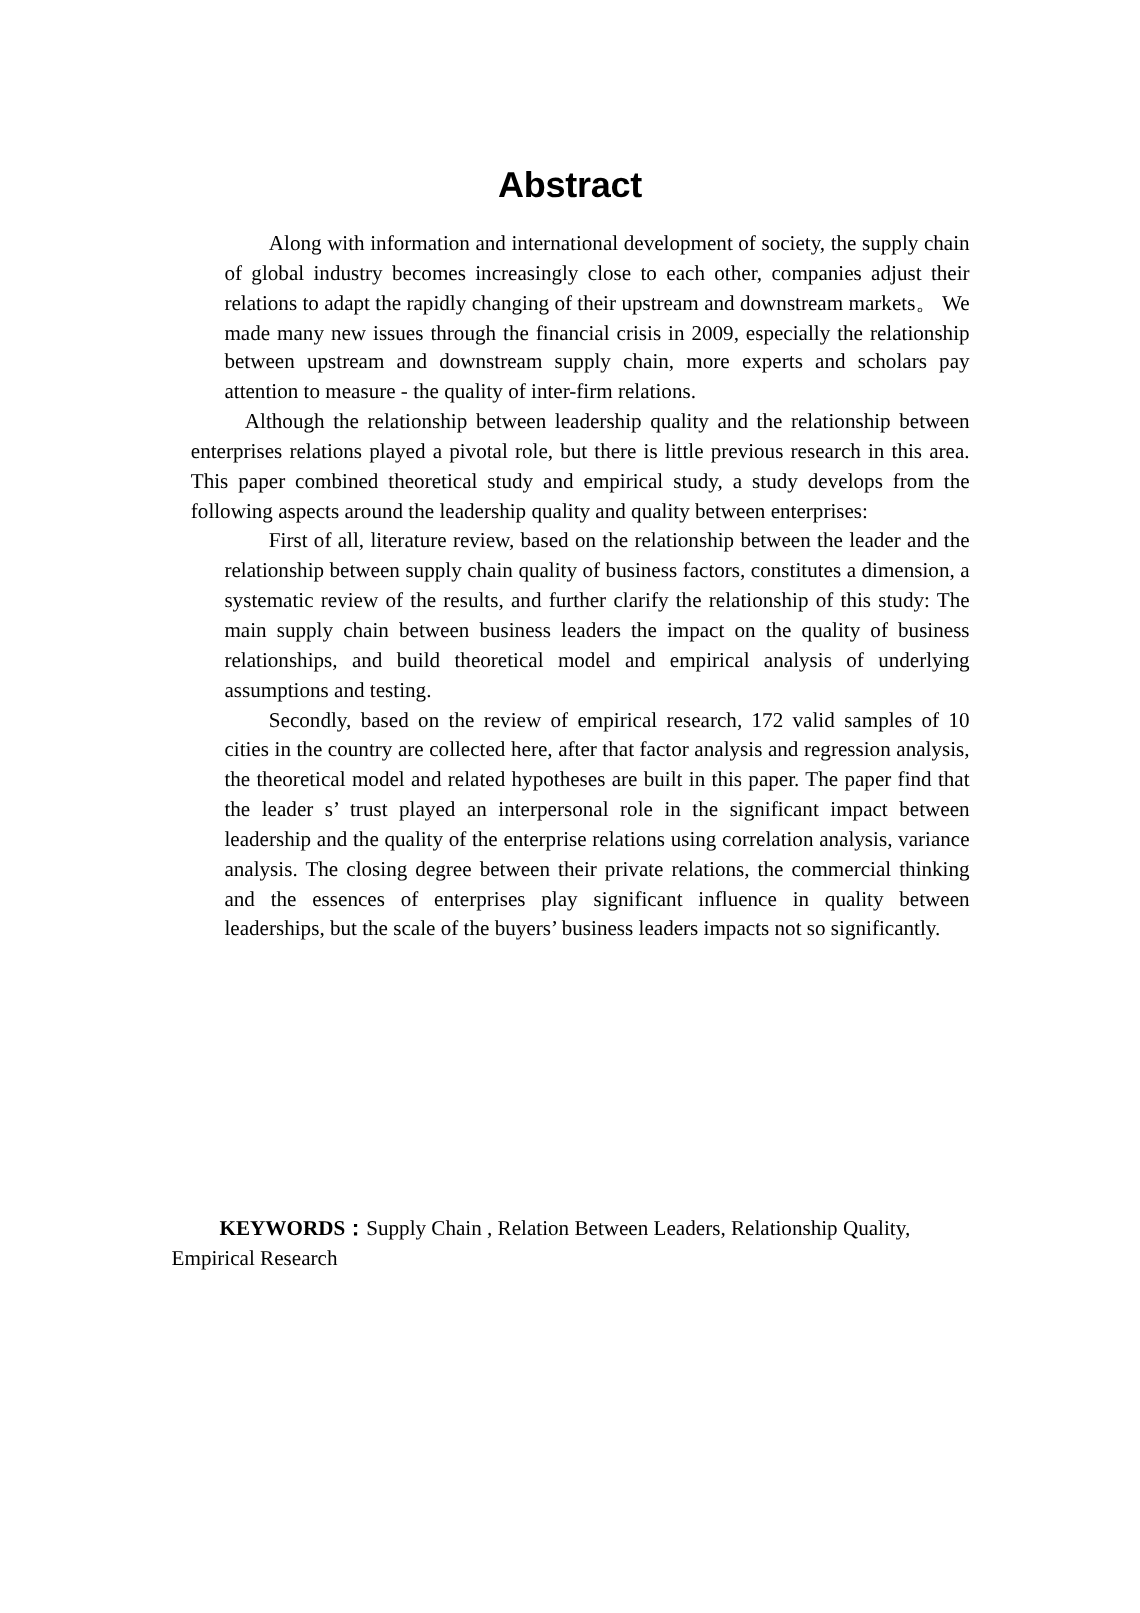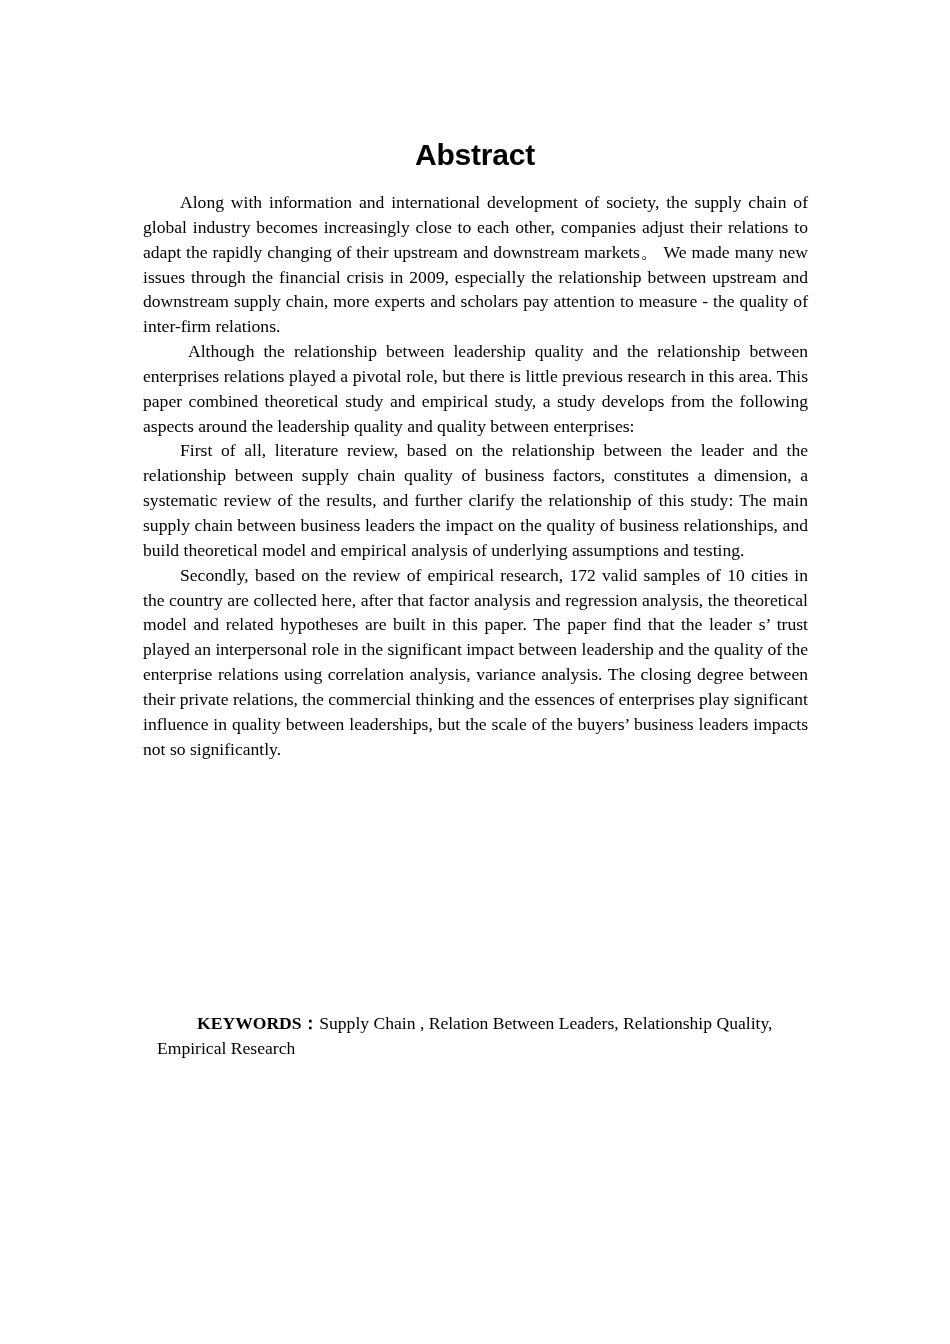--- a/index.html
+++ b/index.html
@@ -48,27 +48,27 @@
     padding: 0;
     font-size: 17.6px;
     line-height: 24.85px;
     text-align: justify;
     text-justify: inter-word;
     -webkit-hyphens: none;
     hyphens: none;
     color: #000;
   }
 
-  p.indent-1 { text-indent: 37px; }
-  p.indent-2 { text-indent: 45px; }
+  p.indent-1 { text-indent: 37px; margin-left: 44px; }
+  p.indent-2 { text-indent: 45px; margin-left: 16px; }
 
   .keywords-block {
     position: absolute;
     top: 1011px;
-    left: 157px;
+    left: 143px;
     width: 668px;
   }
 
   p.keywords {
     margin: 0;
     padding: 0;
     font-size: 17.6px;
     line-height: 24.85px;
     text-align: left;
     text-indent: 40px;

